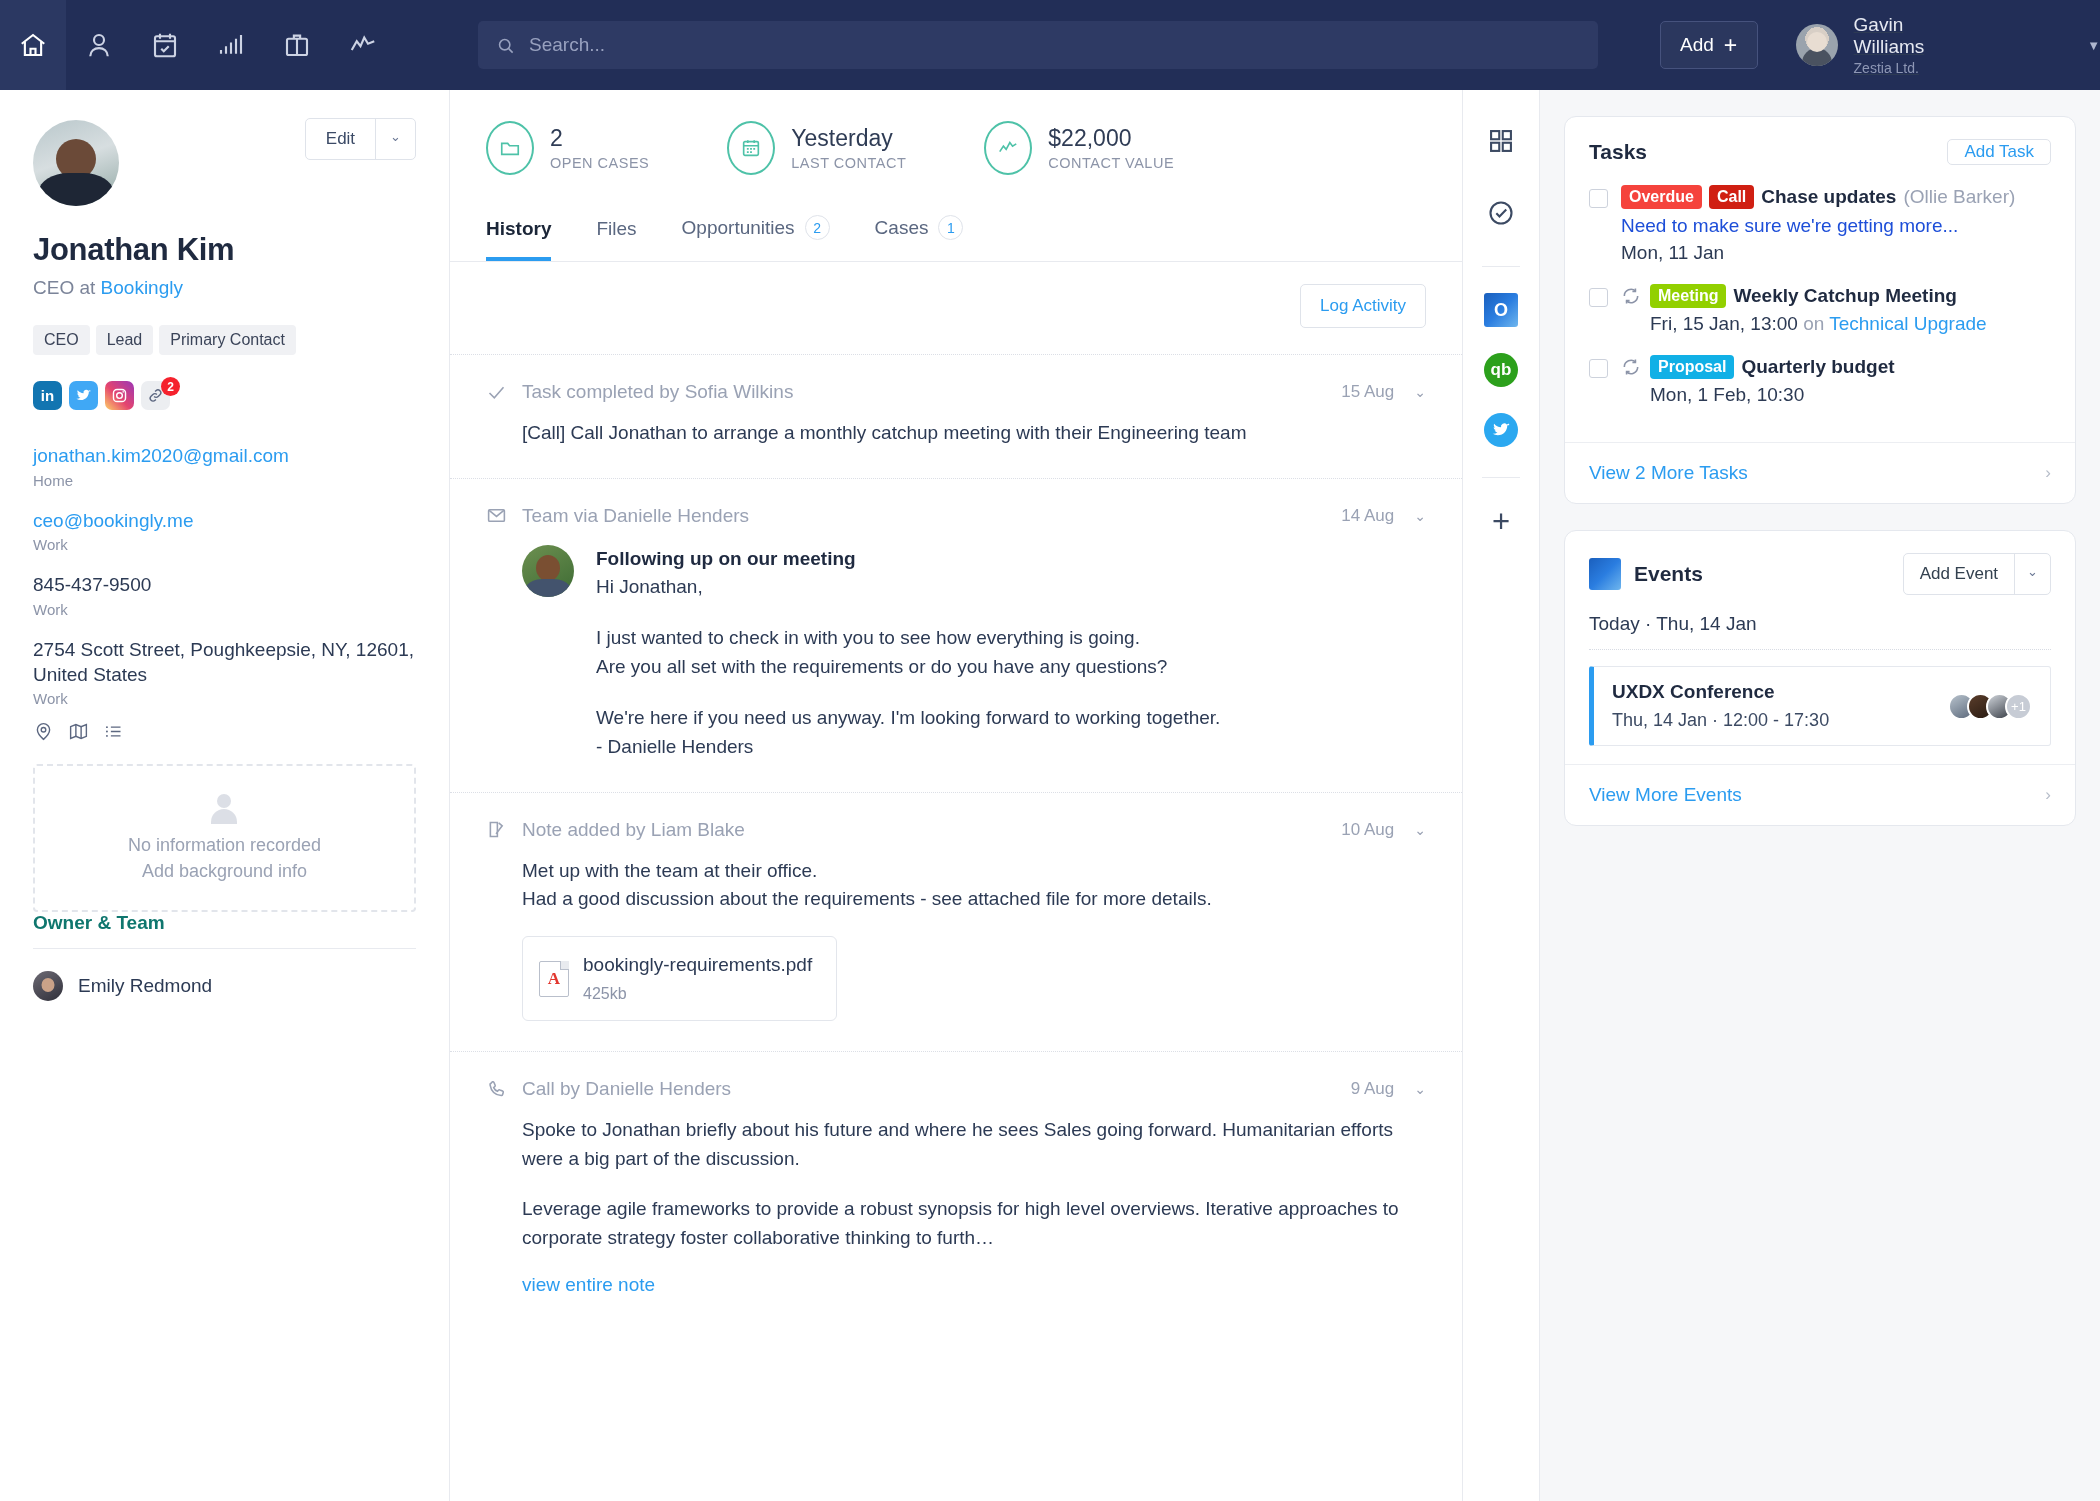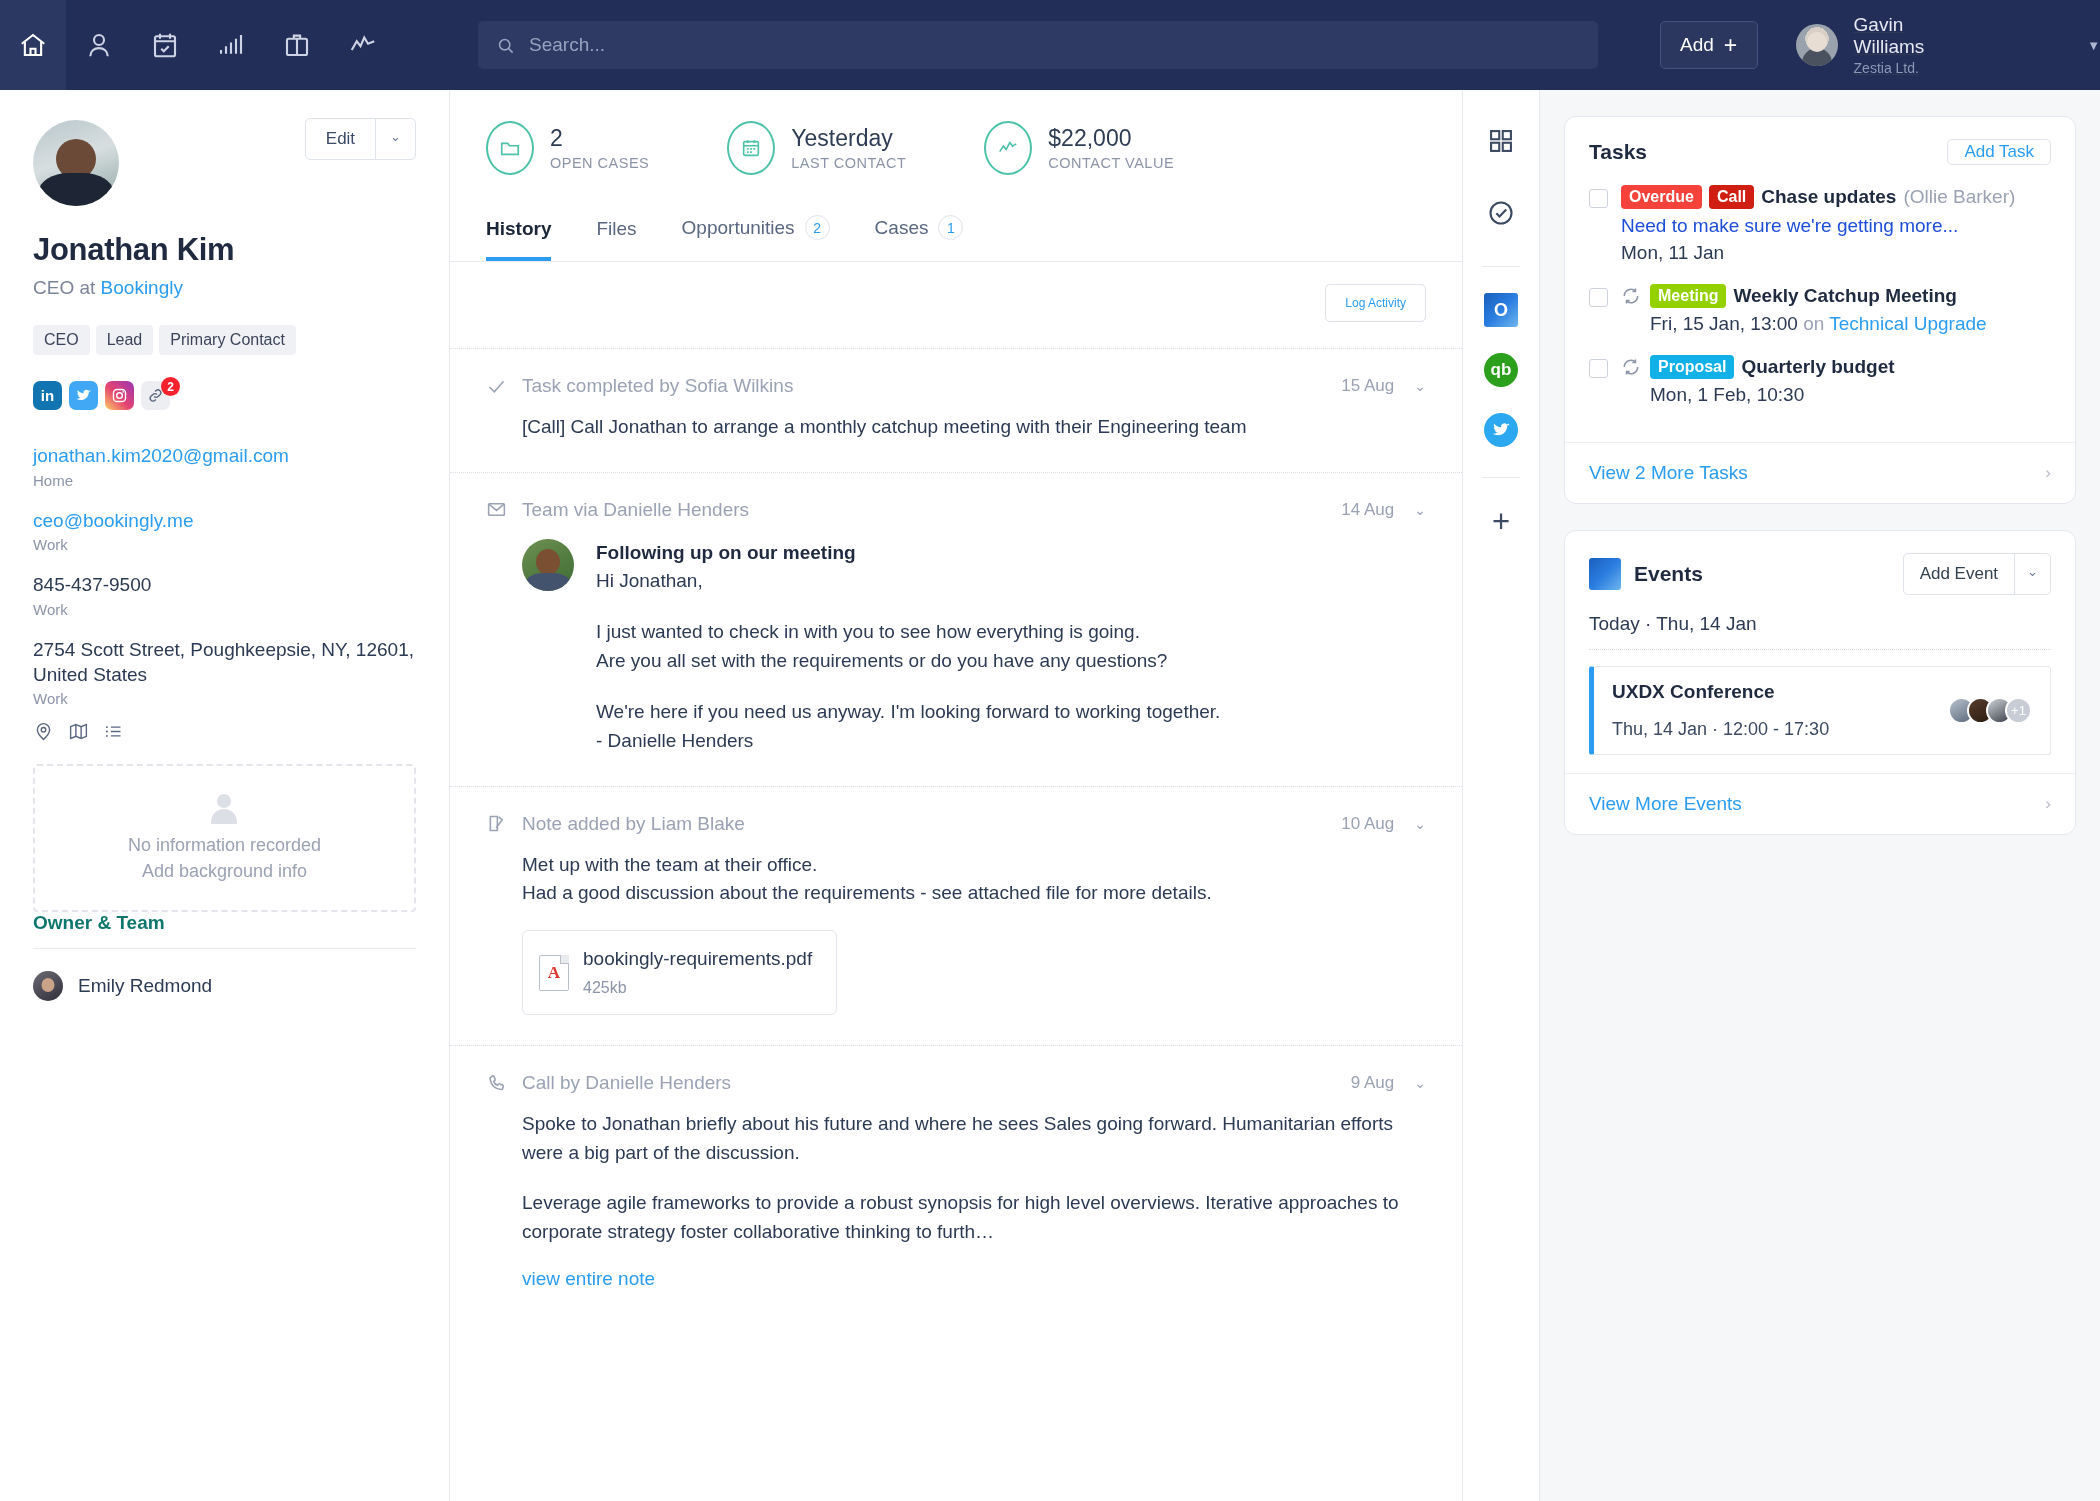--- a/index.html
+++ b/index.html
@@ -138,21 +138,21 @@
     cursor: pointer; border-bottom: 4px solid transparent; display:flex; align-items:center; gap:10px;
   }
   .tab.active { color: #1b2638; font-weight: bold; border-bottom-color: #2b9cf0; }
   .tab .cnt {
     width: 25px; height: 25px; border: 1px solid #dfe3ea; border-radius: 50%;
     font-size: 14px; color: #2b9cf0; display:flex;align-items:center;justify-content:center; font-weight:normal;
   }
   .logrow { padding: 22px 36px 26px 36px; display: flex; justify-content: flex-end; }
   .logbtn {
     border: 1px solid #dfe3ea; border-radius: 5px; padding: 11px 19px;
-    font-size: 12px; color: #2b9cf0; background: #fff; cursor: pointer;
+    font-size: 17px; color: #2b9cf0; background: #fff; cursor: pointer;
   }
   .timeline { flex: 1 1 auto; overflow: hidden; }
   .entry { border-top: 1px dotted #dcdfe6; padding: 26px 36px 30px 36px; }
   .ehead { display: flex; align-items: center; }
   .ehead .ico { width: 26px; margin-right: 10px; display:flex; align-items:center; }
   .ehead .ico svg { width: 21px; height: 21px; stroke: #9aa2b4; fill: none; stroke-width: 1.8; }
   .ehead .ttl { font-size: 19px; color: #9aa2b4; flex: 1 1 auto; }
   .ehead .dt { font-size: 17px; color: #9aa2b4; margin-right: 20px; }
   .ehead .chev { color: #9aa2b4; font-size: 14px; cursor: pointer; }
   .ebody { margin-left: 36px; margin-top: 16px; font-size: 19px; color: #2c3a54; line-height: 1.5; }
@@ -240,21 +240,21 @@
      background: linear-gradient(135deg,#1a5fbd 0%,#2a7de0 50%,#6fb6ee 100%);}
   .ev-hd .ttl { font-size: 21px; font-weight: bold; color: #1f2a40; flex: 1 1 auto; }
   .ev-today { font-size: 19px; color: #2c3a54; padding: 18px 24px 0 24px; }
   .ev-sep { border-top: 1px dotted #d7dbe3; margin: 14px 24px 0 24px; }
   .ev-item {
     margin: 16px 24px 0 24px; border: 1px solid #e5e8ee; border-left: 5px solid #2b9cf0;
     border-radius: 3px; padding: 14px 18px; display: flex; align-items: center; cursor: pointer;
   }
   .ev-item .c { flex: 1 1 auto; }
   .ev-item .nm { font-size: 19px; font-weight: bold; color: #1f2a40; }
-  .ev-item .tm { font-size: 18px; color: #3c4a63; margin-top: 16px; }
+  .ev-item .tm { font-size: 18px; color: #3c4a63; margin-top: 7px; }
   .faces { display: flex; align-items: center; }
   .faces .f { width: 27px; height: 27px; border-radius: 50%; border: 2px solid #fff; margin-left: -8px; }
   .faces .f1 { background: linear-gradient(150deg,#b7c2cc,#5d6a7c); }
   .faces .f2 { background: linear-gradient(150deg,#5a3d2b,#2a1c13); }
   .faces .f3 { background: linear-gradient(150deg,#cfd4da,#3a3f48); }
   .faces .more {
     width: 27px; height: 27px; border-radius: 50%; background: #c7ccd5; color: #fff;
     font-size: 13px; display:flex;align-items:center;justify-content:center; border:2px solid #fff; margin-left:-8px;
   }
 </style>

